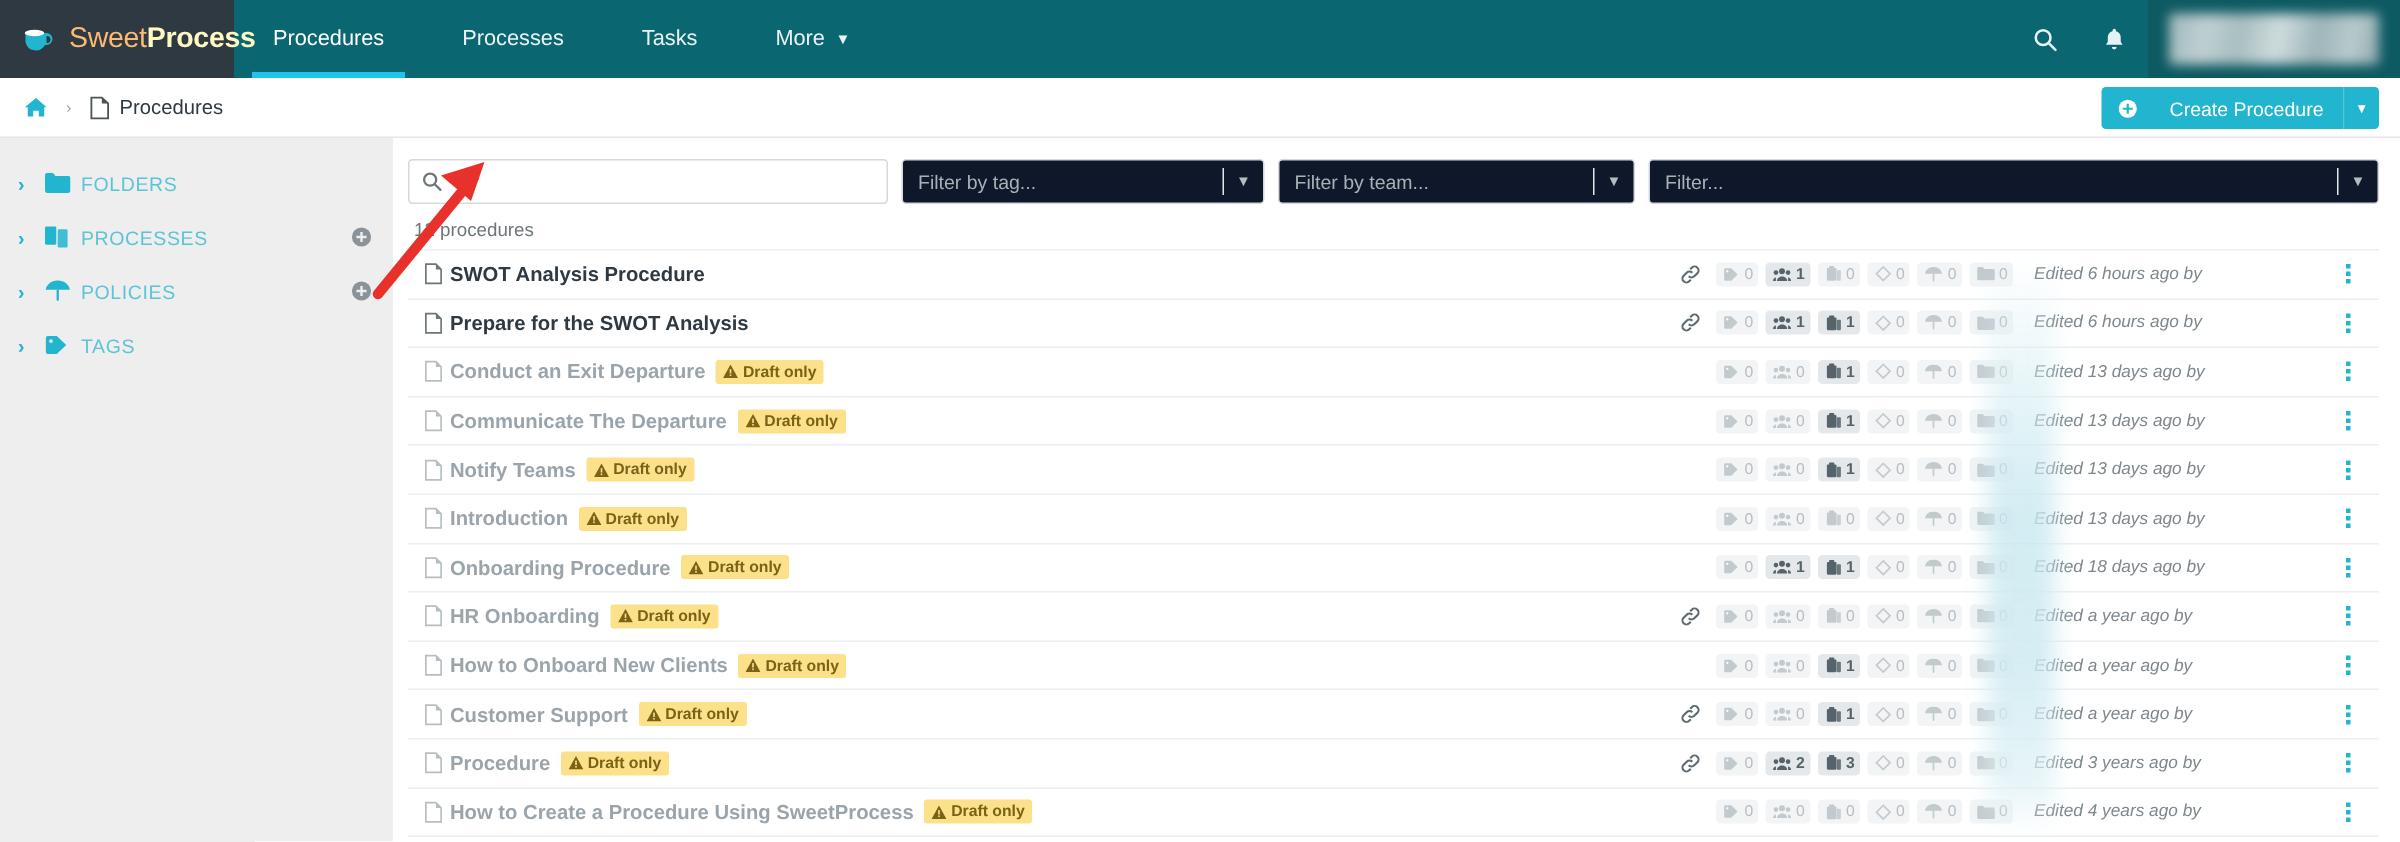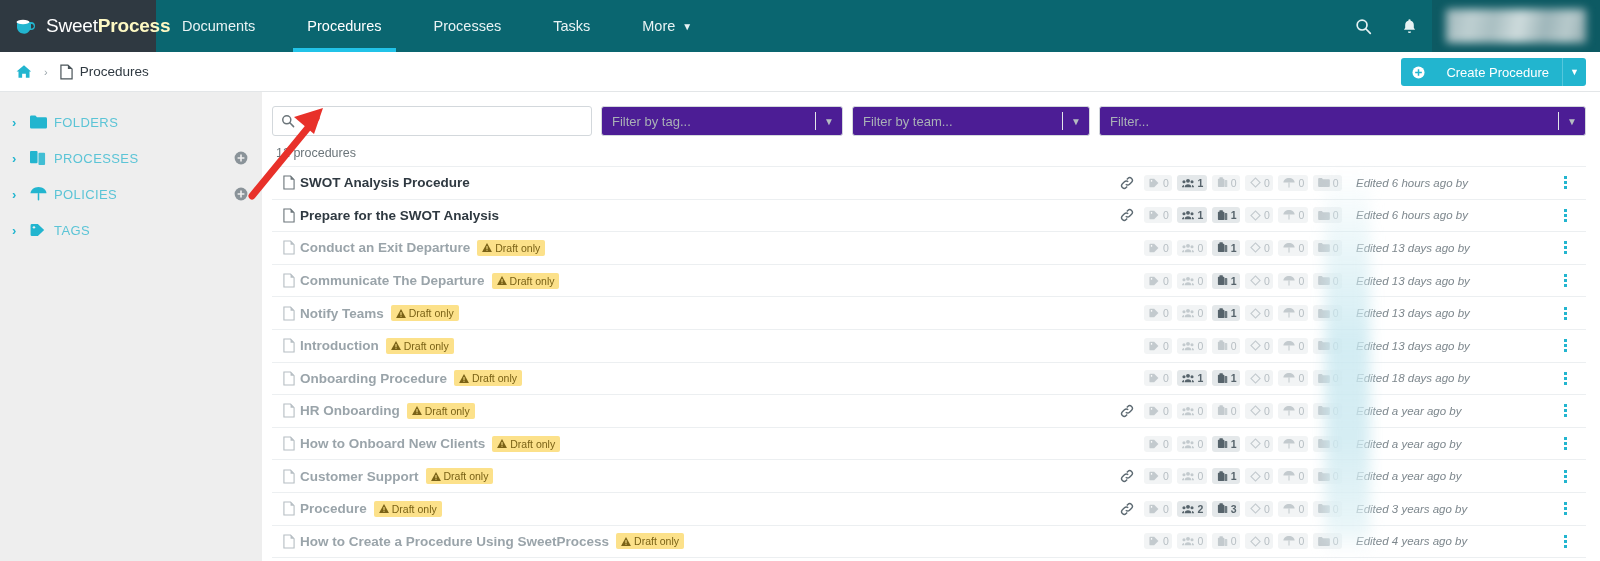--- a/index.html
+++ b/index.html
@@ -17,21 +17,21 @@
     height: 52px; background: #0a6670; color: #fff;
     position: relative;
   }
   .brand {
     width: 156px; background: #2f3941;
     display: flex; align-items: center; gap: 6px;
     padding-left: 14px;
   }
   .brand-logo { width: 26px; height: 22px; position: relative; flex: 0 0 auto; }
   .brand-text { font-size: 19px; letter-spacing: -0.2px; white-space: nowrap; }
-  .brand-text .light { color: #ffffff; font-weight: 400; }
+  .brand-text .light { color: #fdba74; font-weight: 400; }
   .brand-text .bold  { color: #fef9c3; font-weight: 700; }
 
   .nav-items { display: flex; align-items: stretch; }
   .nav-item {
     position: relative;
     display: flex; align-items: center; justify-content: center;
     padding: 0 26px; font-size: 14.5px; color: #e9f3f4;
     cursor: pointer; white-space: nowrap;
   }
   .nav-item.active { color: #ffffff; font-weight: 400; }
@@ -117,21 +117,21 @@
     border: none; outline: none; flex: 1; font-size: 13px; color: #3a4449;
     font-family: inherit; padding-left: 8px; background: transparent;
   }
   .sel {
     height: 30px; border: 1px solid #d3d8dc; border-radius: 3px; background: #fff;
     font-size: 13px; color: #4a5459; font-family: inherit;
     padding: 0 8px; outline: none; cursor: pointer;
   }
   .sel-sort { flex: 0 0 240px; }
   .fakesel {
-    height: 30px; border: 1px solid #d3d8dc; border-radius: 3px; background: #4c1d95;
+    height: 30px; border: 1px solid #d3d8dc; border-radius: 3px; background: #0f172a;
     display: flex; align-items: center; cursor: pointer; position: relative;
   }
   .fakesel .ph { font-size: 13px; color: #a9b1b6; padding-left: 10px; flex: 1; }
   .fakesel .divider { width: 1px; background: #e2e6e9; height: 18px; }
   .fakesel .car { width: 26px; display: flex; align-items: center; justify-content: center; color: #b4bcc1; font-size: 10px; }
   .f-tag { flex: 0 0 242px; }
   .f-team { flex: 0 0 238px; }
   .f-other { flex: 1 1 auto; }
 
   .count { font-size: 12.5px; color: #6b757a; margin: 10px 0 6px 4px; }
@@ -143,21 +143,21 @@
     border-bottom: 1px solid #eceff1; padding-left: 6px; position: relative;
   }
   .doc-icon { width: 22px; display: flex; align-items: center; justify-content: center; color: #aab3b8; }
   .row-title {
     font-size: 13.5px; font-weight: bold; color: #9aa4aa;
     white-space: nowrap; cursor: pointer;
   }
   .row.published .row-title { color: #2f3941; }
   .draft-badge {
     margin-left: 7px; background: #fce18a; color: #7a6216;
-    font-size: 10.5px; font-weight: normal; padding: 2px 5px; border-radius: 2px;
+    font-size: 10.5px; font-weight: bold; padding: 2px 5px; border-radius: 2px;
     display: inline-flex; align-items: center; gap: 3px; vertical-align: middle;
     white-space: nowrap;
   }
   .spacer { flex: 1 1 auto; }
 
   .link-cell { width: 34px; display: flex; align-items: center; justify-content: center; color: #5d6a72; }
   .stats { display: flex; gap: 5px; align-items: center; width: 198px; }
   .stat {
     display: inline-flex; align-items: center; gap: 3px;
     background: #f2f4f5; border-radius: 3px; padding: 2px 5px;
@@ -206,23 +206,20 @@
         <svg width="26" height="22" viewBox="0 0 26 22">
           <path d="M3 7 h14 a4 4 0 0 1 0 8 h-1 a7 7 0 0 1 -13 -2 z" fill="#22b5cf"></path>
           <ellipse cx="9" cy="7" rx="6.5" ry="2.2" fill="#ffffff"></ellipse>
           <path d="M17 9 h1 a2.4 2.4 0 0 1 0 4.6 h-1 z" fill="#2f3941"></path>
         </svg>
       </span>
       <span class="brand-text"><span class="light">Sweet</span><span class="bold">Process</span></span>
     </div>
 
     <div class="nav-items">
-      <div class="nav-item">
-        <span>Documents</span>
-      </div>
       <div class="nav-item active">
         <span>Procedures</span>
       </div>
       <div class="nav-item">
         <span>Processes</span>
       </div>
       <div class="nav-item">
         <span>Tasks</span>
       </div>
       <div class="nav-item">

